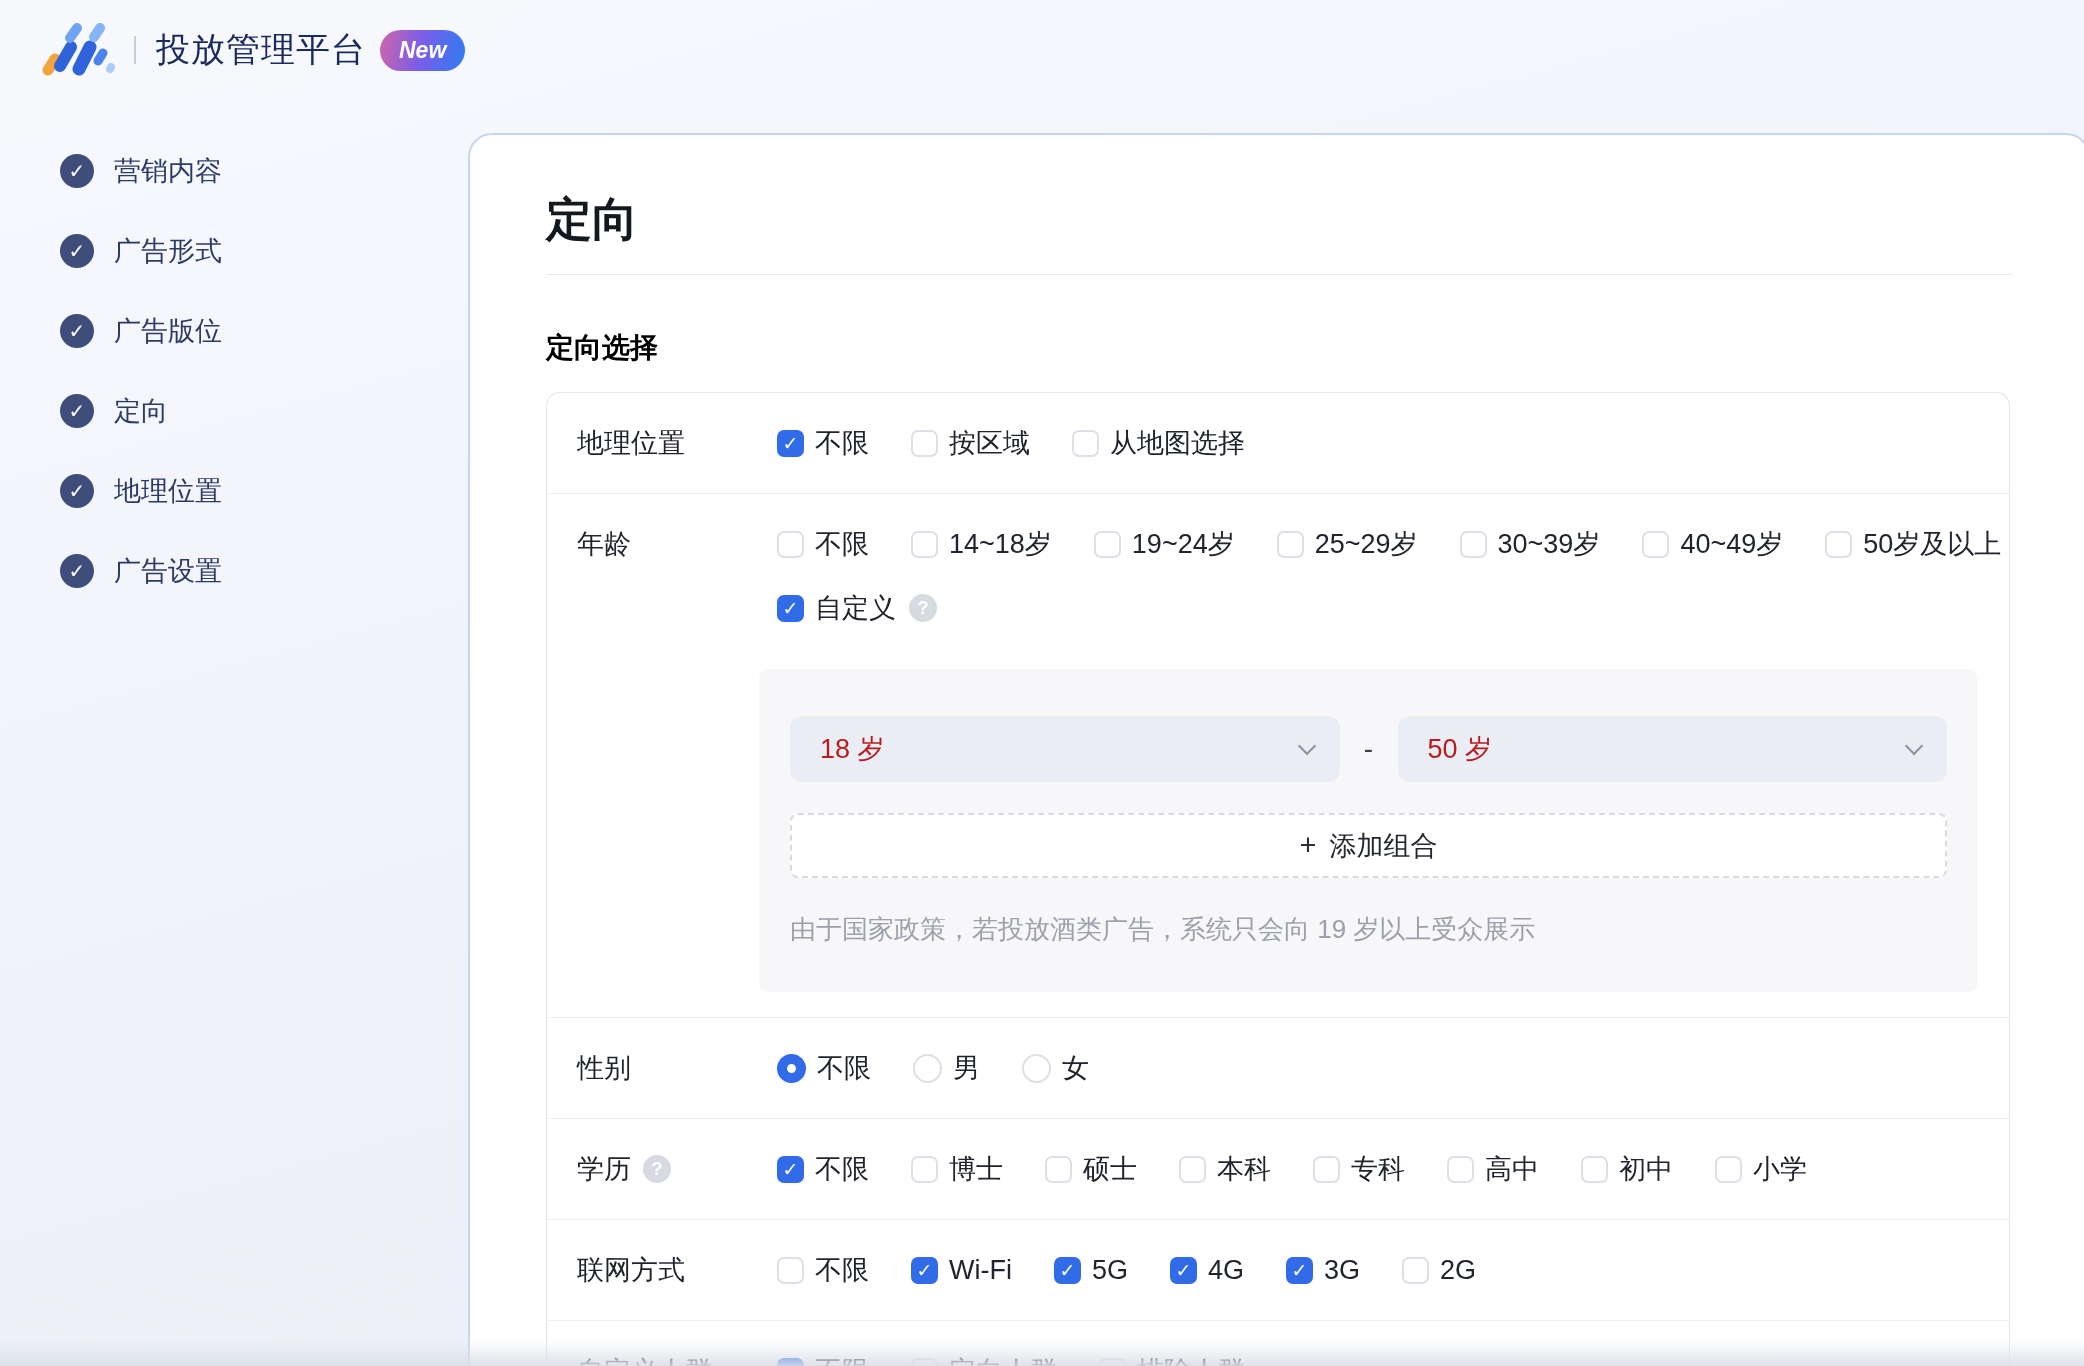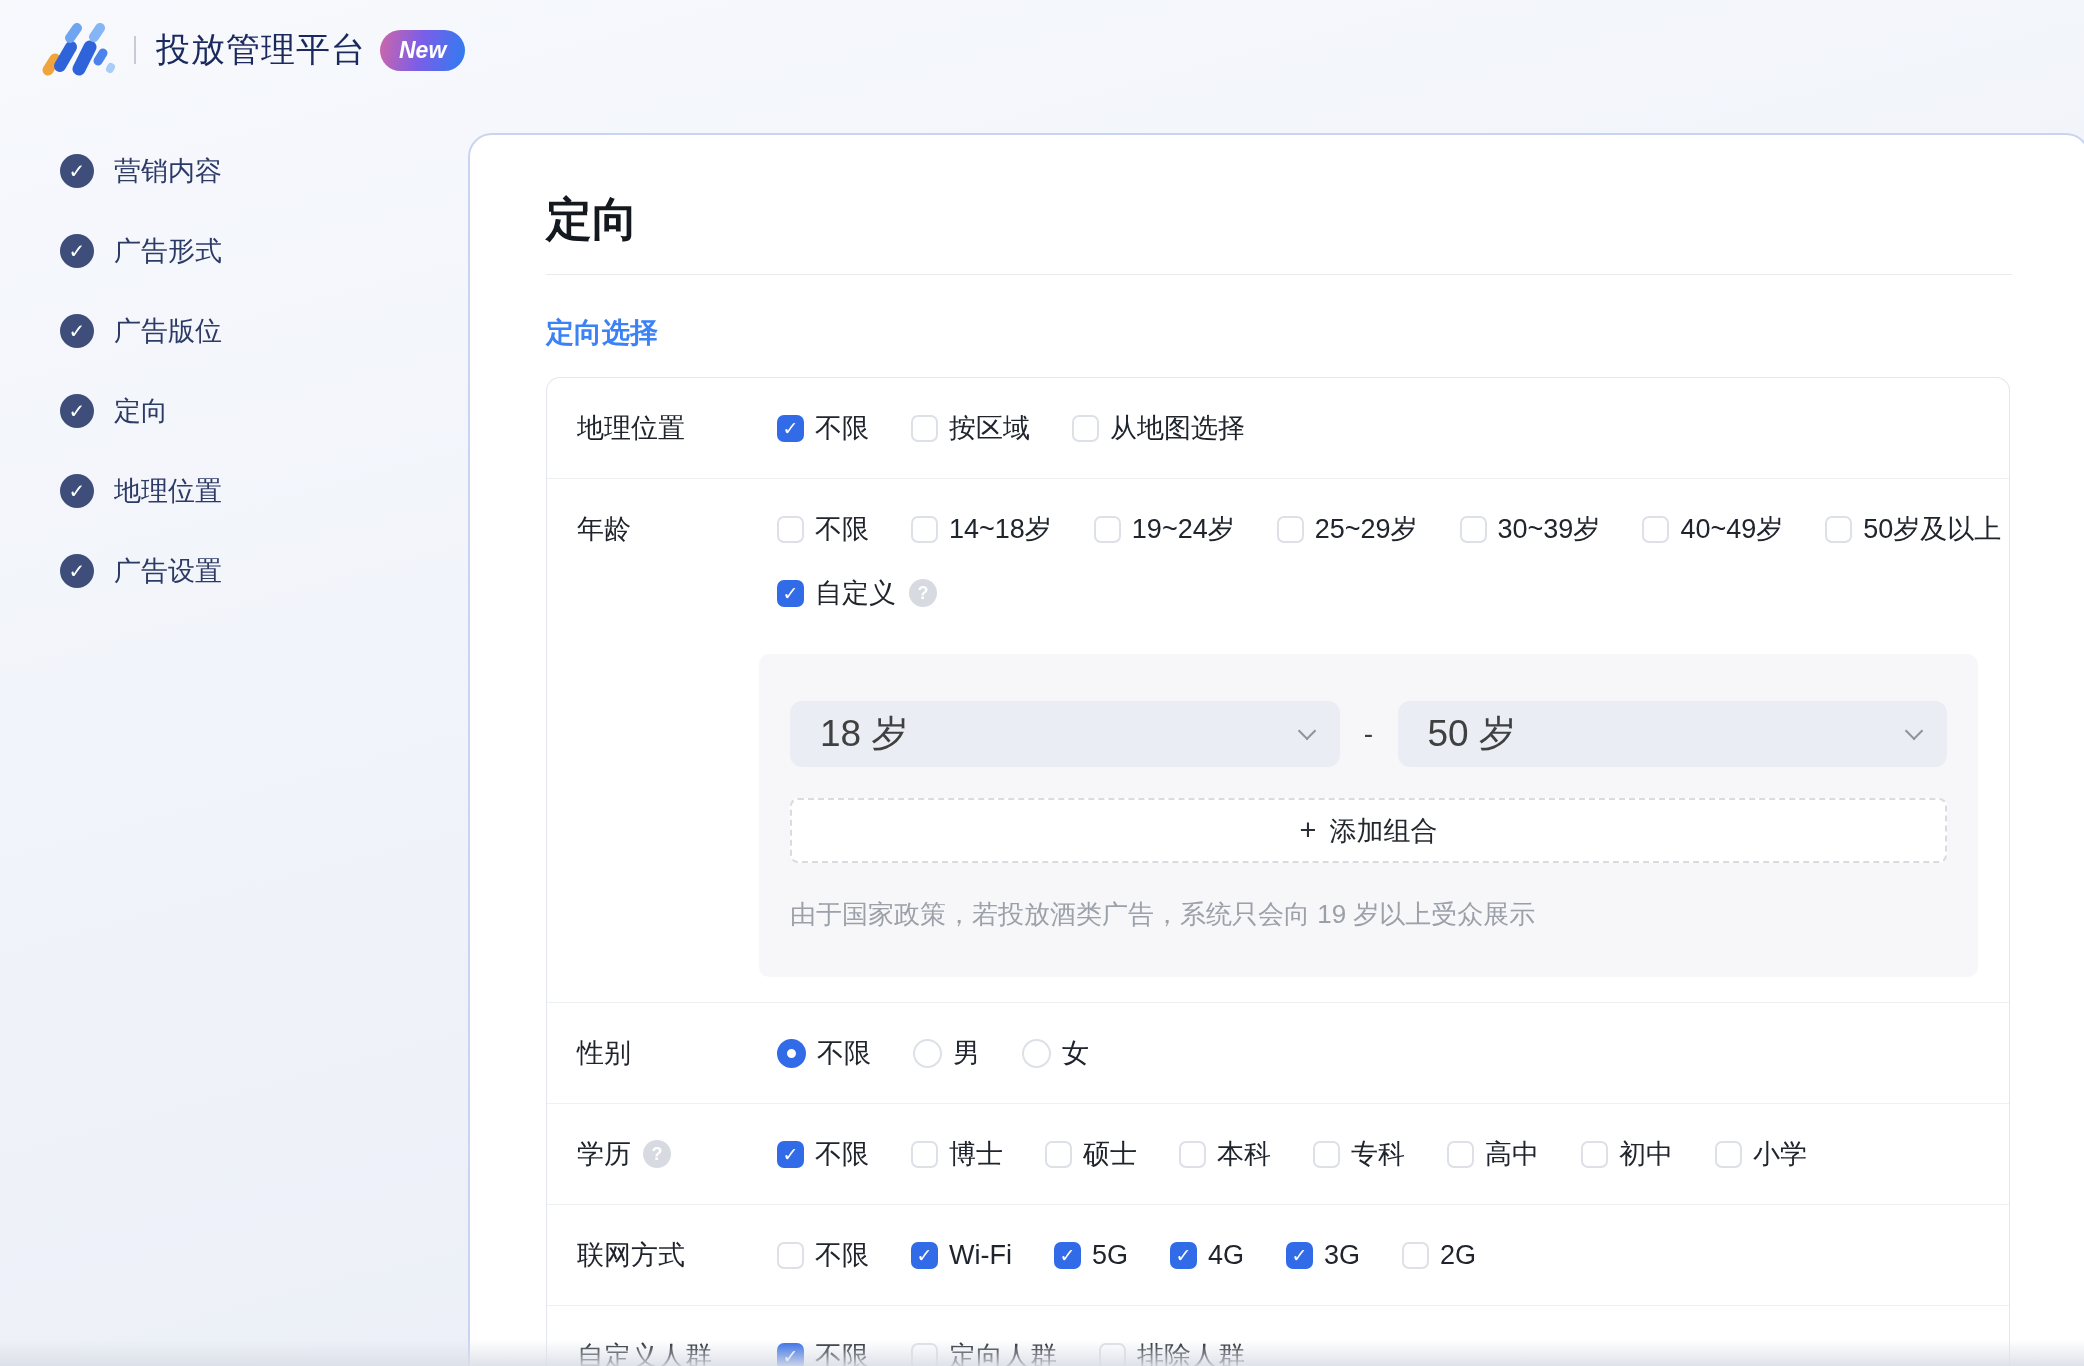--- a/index.html
+++ b/index.html
@@ -31,21 +31,21 @@
     font-size:20px; font-weight:700; display:flex; align-items:center; justify-content:center;
     flex-shrink:0; }
   .side-label { margin-left:20px; font-size:27px; font-weight:500; color:#2c3a66; }
 
   
   .card { position:absolute; left:468px; top:133px; width:1622px; height:1420px;
     background:#fff; border:2px solid #c9d5f0; border-radius:24px;
     padding:56px 76px 0 76px; }
   .page-title { font-size:46px; font-weight:700; color:#14181f; line-height:56px; }
   .title-hr { height:1px; background:#e9ebef; margin-top:27px; }
-  .section-label { margin-top:39px; font-size:28px; font-weight:600; color:#3b82f6; }
+  .section-label { margin-top:54px; font-size:28px; font-weight:600; color:#000000; }
 
   .form-box { margin-top:25px; width:1464px; border:1px solid #e3e6ec; border-bottom:none;
     border-radius:14px 14px 0 0; min-height:1060px; background:#fff; }
   .hr { height:1px; background:#eef0f4; }
 
   .row { display:flex; align-items:center; padding:32px 0 32px 30px; }
   .row-label { width:200px; flex-shrink:0; font-size:27px; color:#1f242c;
     display:flex; align-items:center; gap:12px; }
   .opts { display:flex; align-items:center; gap:42px; }
   .opt { display:flex; align-items:center; gap:11px; font-size:27px; color:#20252d; cursor:pointer; }
@@ -61,21 +61,21 @@
     flex-shrink:0; cursor:pointer; }
 
   
   .row.age-row { flex-direction:column; align-items:stretch; padding:32px 0 25px 30px; }
   .age-line1 { display:flex; align-items:center; }
   .age-line2 { margin-left:200px; margin-top:28px; display:flex; align-items:center; gap:13px; }
   .age-panel { margin:43px 31px 0 182px; background:#f7f7f9; border-radius:10px;
     padding:47px 31px 0 31px; height:323px; }
   .selects-line { display:flex; align-items:center; }
   .select { height:66px; flex:1; background:#ebedf4; border-radius:12px;
-    display:flex; align-items:center; padding:0 30px; font-size:37px; color:#404040; cursor:pointer; }
+    display:flex; align-items:center; padding:0 30px; font-size:27px; color:#b91c1c; cursor:pointer; }
   .chevron { margin-left:auto; width:13px; height:13px; border-right:2px solid #8e949e;
     border-bottom:2px solid #8e949e; transform:rotate(45deg) translateY(-5px); }
   .range-dash { width:58px; text-align:center; font-size:28px; color:#3a3f47; flex-shrink:0; }
   .add-btn { margin-top:31px; height:65px; width:100%; background:#fff;
     border:2px dashed #d9dbe0; border-radius:8px; display:flex; align-items:center;
     justify-content:center; gap:13px; font-size:27px; color:#23272e; cursor:pointer; }
   .plus { font-size:29px; color:#2a2e35; line-height:1; }
   .age-note { margin-top:34px; font-size:26px; color:#9ba0a9; }
 
   

